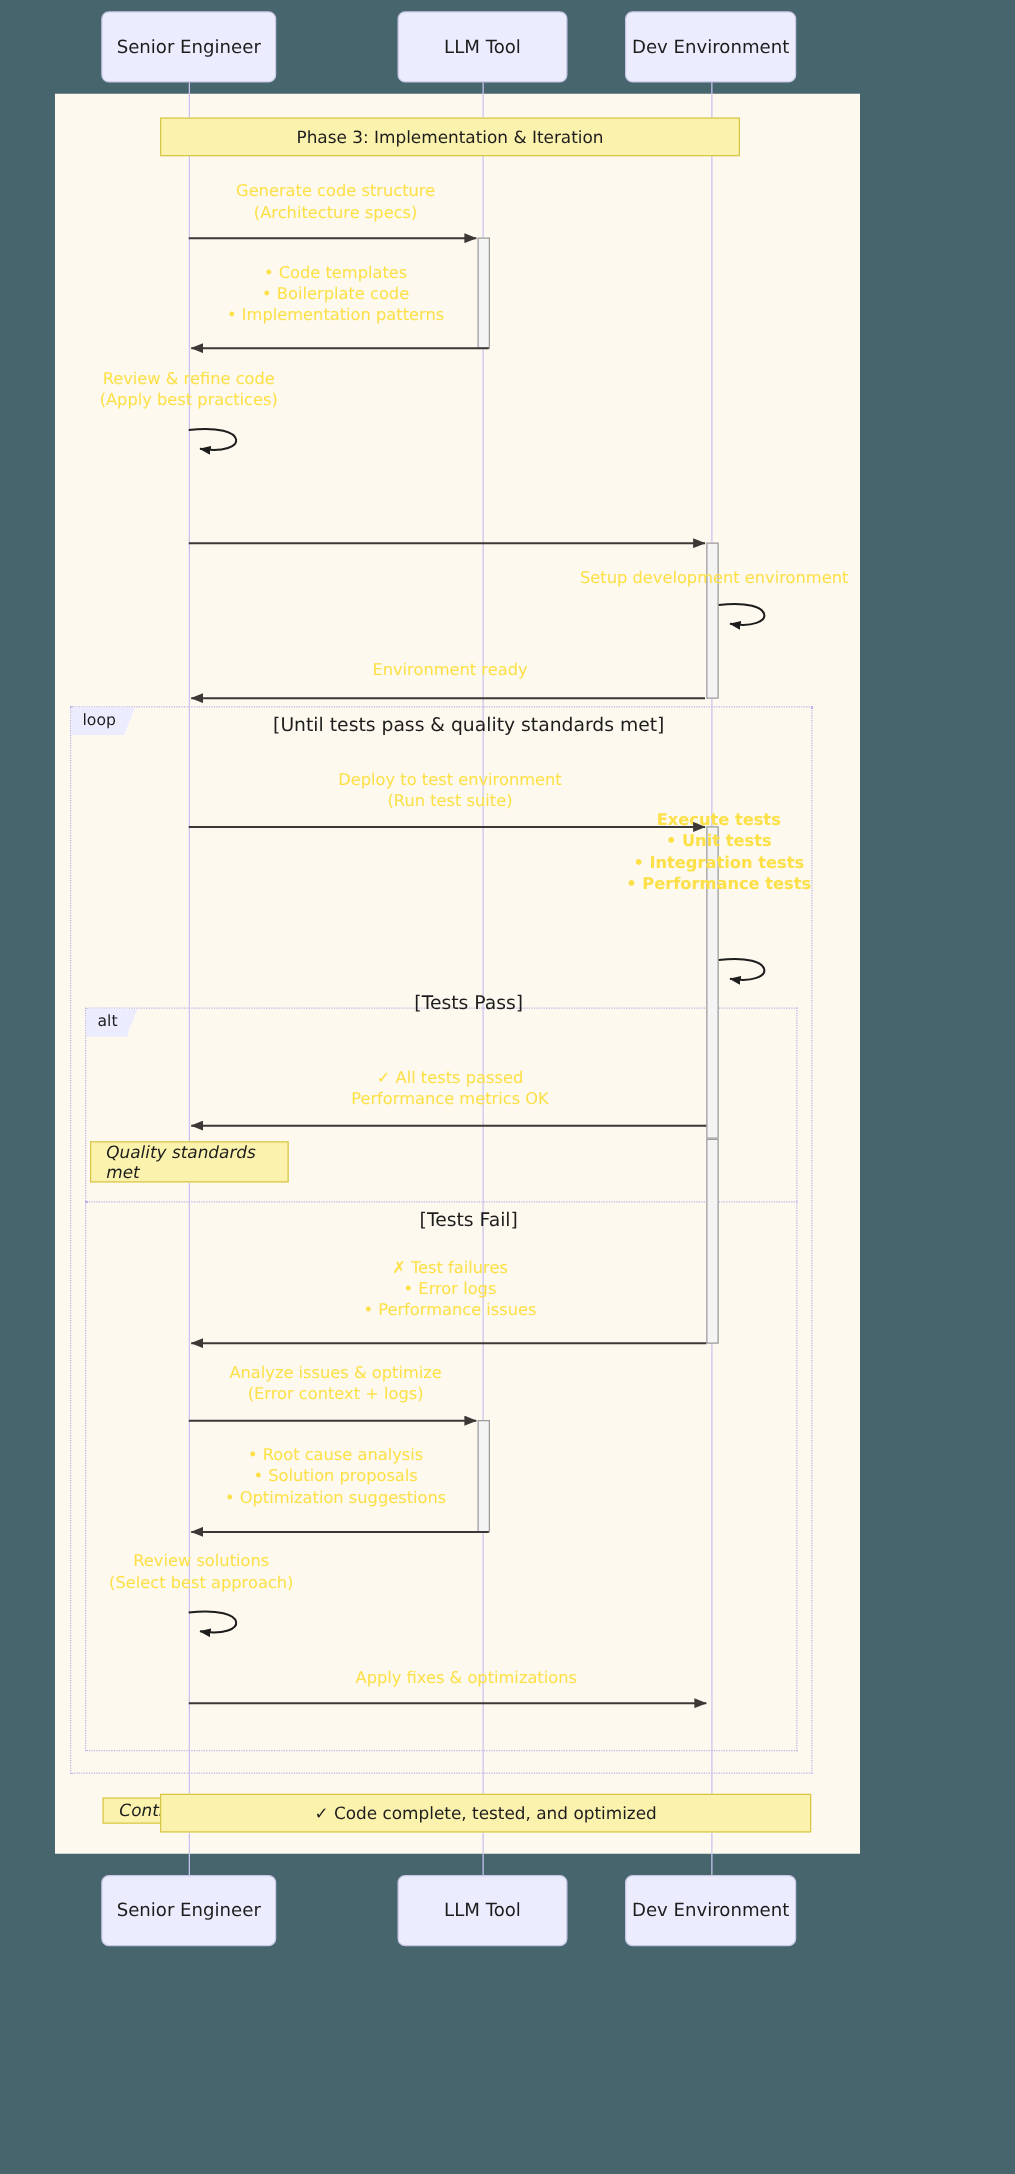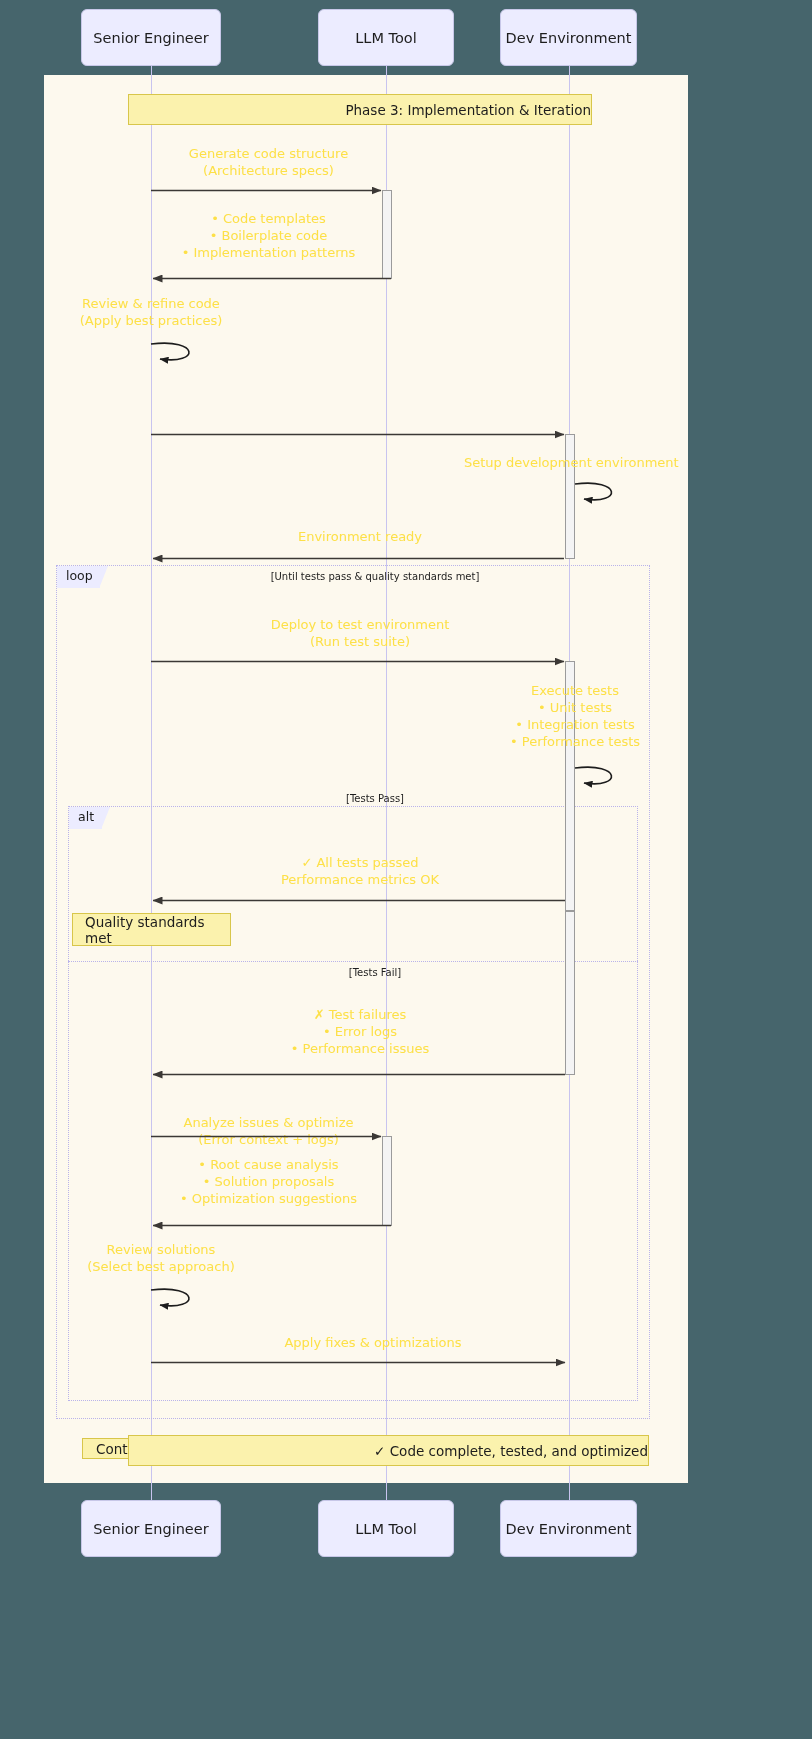--- a/index.html
+++ b/index.html
@@ -63,22 +63,22 @@
   .note {
     position: absolute;
     background: #fbf2ad;
     border: 1px solid #d8c64a;
     box-sizing: border-box;
     display: flex;
     align-items: center;
     font-size: 13.5px;
     color: #1d1d1d;
   }
-  .note.center { justify-content: flex-end; }
-  .note.left { justify-content: flex-end; padding-left: 12px; }
+  .note.center { justify-content: center; }
+  .note.left { justify-content: center; padding-left: 12px; font-style: italic; }
 
   
   .fragment {
     position: absolute;
     border: 1px dotted #b9b3ea;
     box-sizing: border-box;
     background: transparent;
   }
   .frag-label {
     position: absolute;
@@ -97,21 +97,21 @@
     top: 0;
     width: 0; height: 0;
   }
   .frag-divider {
     position: absolute;
     height: 0;
     border-top: 1px dotted #b9b3ea;
   }
   .frag-cond {
     position: absolute;
-    font-size: 10px;
+    font-size: 15px;
     color: #1d1d1d;
     text-align: center;
     white-space: nowrap;
   }
 
   
   .msg-text {
     position: absolute;
     font-size: 13px;
     line-height: 17px;
@@ -197,33 +197,33 @@
 (Apply best practices)</span></div>
 
 
   <div class="msg-text left-al" style="left:464px; top:454px; width:330px;"><span>Setup development environment</span></div>
 
   <div class="msg-text" style="left:151px; top:528px; width:418px;"><span>Environment ready</span></div>
 
   <div class="msg-text" style="left:151px; top:616px; width:418px;"><span>Deploy to test environment
 (Run test suite)</span></div>
 
-  <div class="msg-text" style="left:420px; top:682px; width:310px;"><span>Execute tests
+  <div class="msg-text" style="left:420px; top:648px; width:310px;font-weight:bold;"><span>Execute tests
 • Unit tests
 • Integration tests
 • Performance tests</span></div>
 
   <div class="msg-text" style="left:151px; top:854px; width:418px;"><span>✓ All tests passed
 Performance metrics OK</span></div>
 
   <div class="msg-text" style="left:151px; top:1006px; width:418px;"><span>✗ Test failures
 • Error logs
 • Performance issues</span></div>
 
-  <div class="msg-text" style="left:151px; top:1090px; width:235px;margin-top:24px;"><span>Analyze issues &amp; optimize
+  <div class="msg-text" style="left:151px; top:1090px; width:235px;"><span>Analyze issues &amp; optimize
 (Error context + logs)</span></div>
 
   <div class="msg-text" style="left:151px; top:1156px; width:235px;"><span>• Root cause analysis
 • Solution proposals
 • Optimization suggestions</span></div>
 
   <div class="msg-text" style="left:31px; top:1241px; width:260px;"><span>Review solutions
 (Select best approach)</span></div>
 
   <div class="msg-text" style="left:151px; top:1334px; width:418px;padding-left:13px;"><span>Apply fixes &amp; optimizations</span></div>

